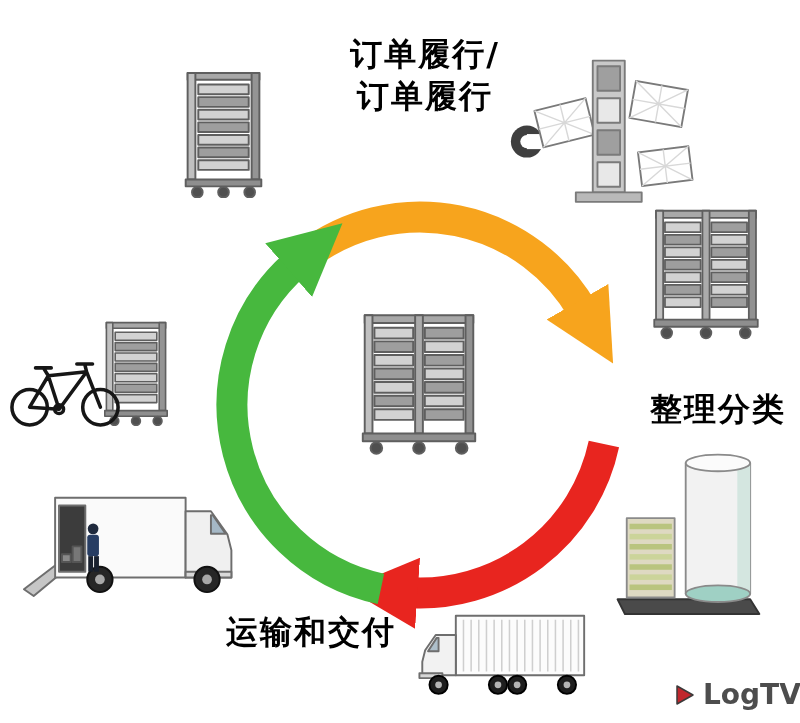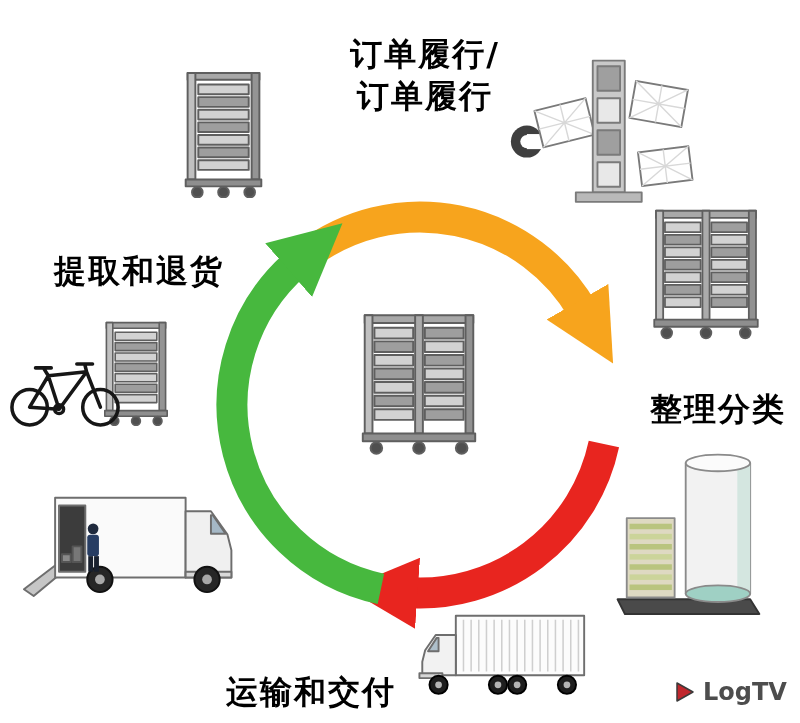--- a/index.html
+++ b/index.html
@@ -10,25 +10,25 @@
     background:#ffffff; overflow:hidden;
   }
   .scene { position:absolute; left:0; top:0; }
   .label {
     position:absolute; font-weight:700; color:#000000;
     font-size:32px; letter-spacing:2px; white-space:nowrap;
   }
   .label-top { left:308px; top:34px; width:234px; text-align:center; line-height:1.3; }
   .label-left { left:54px; top:250px; }
   .label-right { left:650px; top:388px; }
-  .label-bottom { left:226px; top:671px; }
+  .label-bottom { left:226px; top:611px; }
   .brand {
     position:absolute; left:672px; top:678px;
     display:flex; align-items:center; gap:7px;
-    color:#4d4d4d; font-size:24px; font-weight:600; letter-spacing:0;
+    color:#4d4d4d; font-size:28px; font-weight:600; letter-spacing:0;
   }
   .brand svg { display:block; }
 </style>
 </head>
 <body>
 
 <div class="canvas">
 
   <svg class="scene" width="800" height="723" viewBox="0 0 800 723">
     <defs>
@@ -197,21 +197,20 @@
     <use href="#sym-bike" x="8" y="352" width="116" height="77"></use>
     <use href="#sym-van" x="22" y="478" width="224" height="127"></use>
     <use href="#sym-sorter" x="612" y="448" width="152" height="180"></use>
     <use href="#sym-truck" x="406" y="612" width="182" height="91"></use>
   </svg>
 
   <div class="label label-top">
     <div>订单履行/</div>
     <div>订单履行</div>
   </div>
-  <div class="label label-left">提取和退货</div>
   <div class="label label-right">整理分类</div>
   <div class="label label-bottom">运输和交付</div>
 
   <div class="brand">
     <svg width="24" height="24" viewBox="0 0 24 24">
       <polygon points="5,3 21,12 5,21" fill="#C0272D" stroke="#3a3a3a" stroke-width="1.5" stroke-linejoin="round"></polygon>
     </svg>
     <span>LogTV</span>
   </div>
 

